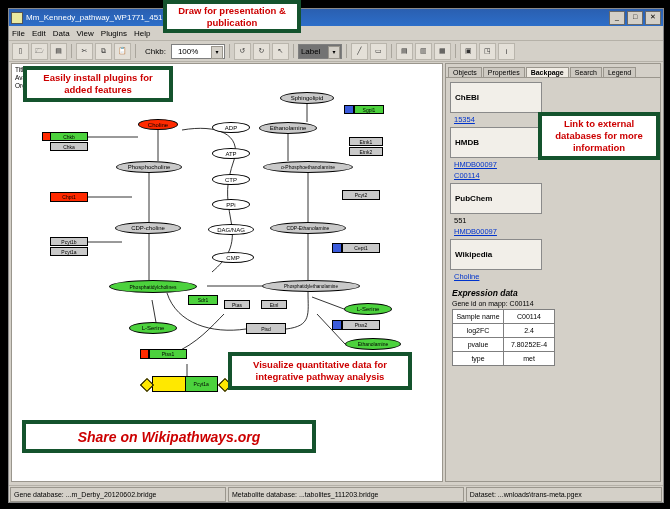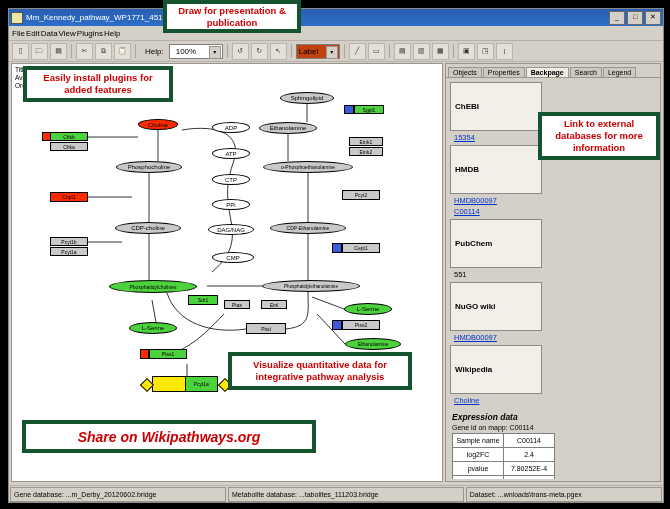--- a/index.html
+++ b/index.html
@@ -6,31 +6,31 @@
   body{width:670px;height:509px;overflow:hidden;font-family:"Liberation Sans",sans-serif;}
   #app{position:absolute;left:8px;top:8px;width:654px;height:493px;background:#d4d0c8;border:1px solid #8a8a8a;}
 
   
   .titlebar{height:17px;background:linear-gradient(#2a5fb0,#2d6ec9);display:flex;align-items:center;padding:0 2px;}
   .titlebar .tbtext{color:#fff;font-size:8px;margin-left:3px;}
   .winbtns{margin-left:auto;display:flex;gap:2px;}
   .winbtn{width:14px;height:12px;background:#d4d0c8;border:1px solid #6a6a6a;font-size:7px;line-height:10px;text-align:center;color:#000;}
 
   
-  .menubar{height:14px;background:#d4d0c8;border-bottom:1px solid #b5b1a8;display:flex;align-items:center;padding-left:3px;gap:1px;font-size:8px;color:#000;}
+  .menubar{height:14px;background:#d4d0c8;border-bottom:1px solid #b5b1a8;display:flex;align-items:center;padding-left:3px;gap:7px;font-size:8px;color:#000;}
   .menubar span{cursor:default;}
 
   
   .toolbar{height:20px;background:#d4d0c8;display:flex;align-items:center;padding-left:3px;gap:2px;border-bottom:1px solid #b5b1a8;}
   .tbbtn{width:15px;height:15px;border:1px solid #b9b5ac;background:#e4e0d8;display:flex;align-items:center;justify-content:center;font-size:7px;color:#333;}
   .tbsep{width:1px;height:14px;background:#a9a59c;margin:0 2px;}
   .zoomlabel{font-size:8px;margin:0 3px 0 5px;}
   .zoombox{width:46px;height:13px;background:#fff;border:1px solid #7f7f7f;font-size:8px;padding-left:6px;line-height:13px;position:relative;}
   .zoombox .arr{position:absolute;right:1px;top:1px;width:10px;height:11px;background:#d4d0c8;border:1px solid #9a968d;font-size:6px;text-align:center;line-height:10px;}
-  .labelbox{width:40px;height:13px;background:#c2410c;border:1px solid #7f7f7f;font-size:8px;padding-left:2px;line-height:13px;position:relative;}
+  .labelbox{width:40px;height:13px;background:#737373;border:1px solid #7f7f7f;font-size:8px;padding-left:2px;line-height:13px;position:relative;}
   .visbox{position:absolute;right:6px;top:60px;width:78px;height:13px;background:#fff;border:1px solid #7f7f7f;font-size:8px;line-height:13px;padding-left:3px;}
   .visbox .arr{position:absolute;right:1px;top:1px;width:11px;height:11px;background:#d4d0c8;border:1px solid #9a968d;font-size:6px;text-align:center;line-height:10px;}
 
   
   .main{position:absolute;left:0;top:52px;right:0;bottom:18px;display:flex;}
   .canvaswrap{position:relative;width:430px;background:#fff;border:1px solid #9a968d;margin:2px;overflow:hidden;}
   .sidepanel{position:relative;flex:1;margin:2px 2px 2px 0;background:#d4d0c8;border:1px solid #9a968d;}
 
   
   .canvhdr{position:absolute;left:3px;top:2px;font-size:6.5px;color:#000;line-height:8px;}
@@ -46,21 +46,21 @@
 
   
   .callout{position:absolute;background:#fff;border:4px solid #14532d;color:#cc0000;font-weight:bold;text-align:center;font-size:9.5px;line-height:12px;padding:4px 6px;box-sizing:border-box;}
   .callout.big{font-size:14px;font-style:italic;line-height:16px;}
 
   
   .tabs{display:flex;height:13px;align-items:flex-end;padding-left:2px;gap:1px;border-bottom:1px solid #9a968d;background:#d4d0c8;}
   .tab{font-size:7px;padding:1px 4px;border:1px solid #9a968d;border-bottom:none;background:#cdc9c1;}
   .tab.active{background:#f0ece4;font-weight:bold;}
   .sidebody{position:absolute;left:2px;right:2px;top:15px;bottom:2px;background:#d4d0c8;overflow:hidden;}
-  .secthdr{background:#f2efe9;border:1px solid #8a8a8a;font-size:8px;font-weight:bold;padding:19px 4px;margin:3px 2px 2px 2px;width:92px;box-sizing:border-box;}
+  .secthdr{background:#f2efe9;border:1px solid #8a8a8a;font-size:8px;font-weight:bold;padding:10px 4px;margin:3px 2px 2px 2px;width:92px;box-sizing:border-box;}
   .link{color:#0033cc;text-decoration:underline;font-size:7.5px;margin-left:6px;display:block;margin-top:2px;}
   .plain{font-size:7.5px;margin-left:6px;display:block;margin-top:2px;color:#000;}
   .exprhdr{font-size:8.5px;font-weight:bold;margin:7px 0 2px 4px;font-style:italic;}
   .geneid{font-size:7px;margin:2px 0 2px 4px;}
   table.expr{border-collapse:collapse;margin-left:4px;font-size:7px;}
   table.expr td{border:1px solid #7f7f7f;background:#fff;padding:1px 3px;height:11px;min-width:44px;text-align:center;}
 
   
   .statusbar{position:absolute;left:0;right:0;bottom:0;height:16px;background:#d4d0c8;border-top:1px solid #b5b1a8;display:flex;align-items:center;}
   .statusfield{border:1px solid #9a968d;background:#d4d0c8;font-size:7px;margin:1px 1px;padding:1px 3px;height:11px;line-height:11px;white-space:nowrap;overflow:hidden;}
@@ -91,21 +91,21 @@
 
   <div class="toolbar">
     <span class="tbbtn">▯</span>
     <span class="tbbtn">🗁</span>
     <span class="tbbtn">▤</span>
     <span class="tbsep"></span>
     <span class="tbbtn">✂</span>
     <span class="tbbtn">⧉</span>
     <span class="tbbtn">📋</span>
     <span class="tbsep"></span>
-    <span class="zoomlabel">Help:</span>
+    <span class="zoomlabel">Chkb:</span>
     <span class="zoombox">
       <span>100%</span>
       <span class="arr">▾</span>
     </span>
     <span class="tbsep"></span>
     <span class="tbbtn">↺</span>
     <span class="tbbtn">↻</span>
     <span class="tbbtn">↖</span>
     <span class="tbsep"></span>
     <span class="labelbox">
@@ -229,21 +229,20 @@
         <a class="link">15354</a>
 
         <div class="secthdr">HMDB</div>
         <a class="link">HMDB00097</a>
 
         <a class="link">C00114</a>
 
         <div class="secthdr">PubChem</div>
         <span class="plain">551</span>
 
-        <div class="secthdr">NuGO wiki</div>
         <a class="link">HMDB00097</a>
 
         <div class="secthdr">Wikipedia</div>
         <a class="link">Choline</a>
 
         <div class="exprhdr">Expression data</div>
         <div class="geneid">Gene id on mapp: C00114</div>
 
         <table class="expr">
           <tbody>

